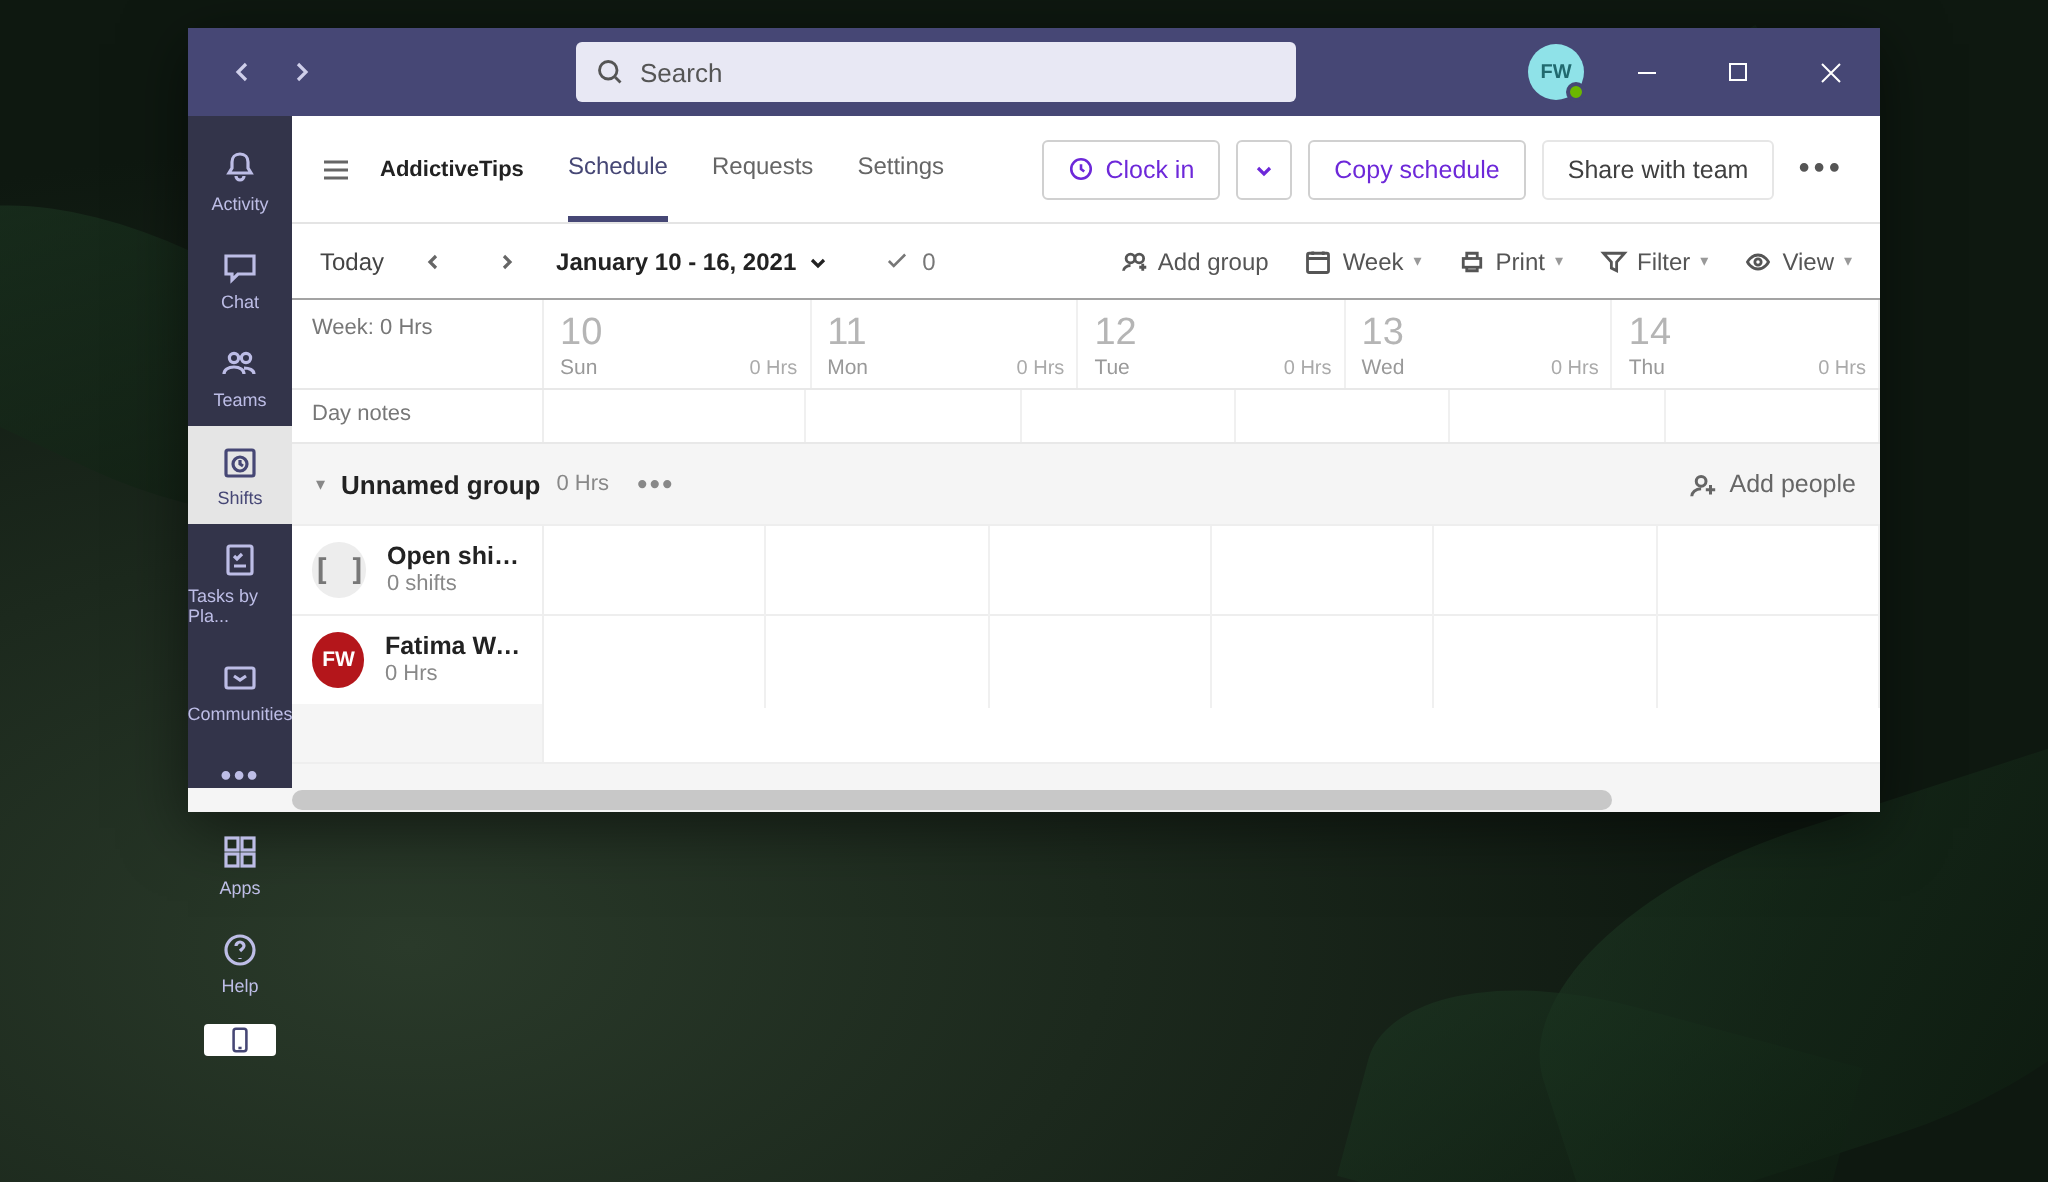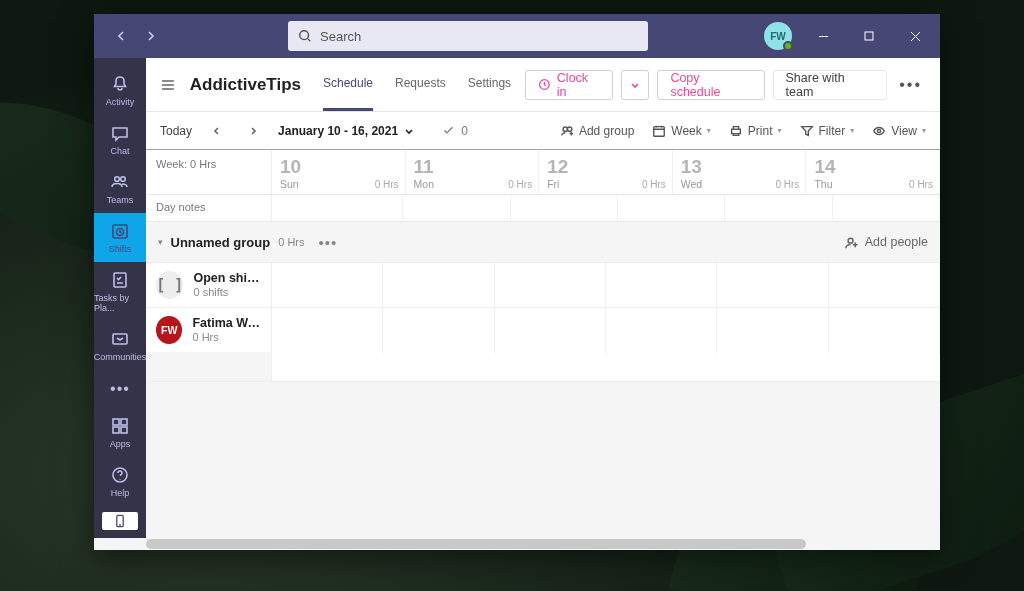--- a/index.html
+++ b/index.html
@@ -4,66 +4,66 @@
 <style>
 * { box-sizing: border-box; margin: 0; padding: 0; font-family: "Segoe UI", -apple-system, sans-serif; }
 body { width: 1024px; height: 591px; overflow: hidden; background: #1a2a1e; position: relative; }
 .desktop-bg { position:absolute; inset:0; background: radial-gradient(ellipse at 20% 80%, #2a3a2a 0%, #0e1810 60%), linear-gradient(135deg,#1b2b1e,#0a1209); }
 .leaf { position:absolute; border-radius:50% 0; background: linear-gradient(135deg,#1e3a24,#0c1a0e); opacity:.6; }
 .leaf1 { left:-60px; top:120px; width:260px; height:120px; transform:rotate(25deg); }
 .leaf2 { right:-60px; bottom:20px; width:320px; height:160px; transform:rotate(-18deg); }
 .leaf3 { left:700px; top:60px; width:220px; height:110px; transform:rotate(-30deg); }
 .leaf4 { left:680px; bottom:-30px; width:240px; height:120px; transform:rotate(15deg); }
 
-.window { position:absolute; left:94px; top:14px; width:846px; height:536px; background:#f5f5f5; box-shadow:0 8px 30px rgba(0,0,0,.5); display:flex; flex-direction:column; }
+.window { position:absolute; left:94px; top:14px; width:846px; height:392px; background:#f5f5f5; box-shadow:0 8px 30px rgba(0,0,0,.5); display:flex; flex-direction:column; }
 .titlebar { height:44px; background:#464775; display:flex; align-items:center; color:#fff; }
 .nav-arrows { display:flex; padding:0 8px 0 14px; gap:4px; }
 .nav-btn { width:26px; height:26px; display:flex; align-items:center; justify-content:center; color:#cfcfea; font-size:14px; border-radius:3px; }
 .search-wrap { flex:1; display:flex; justify-content:center; }
 .search { width:360px; height:30px; background:#e8e8f4; border-radius:3px; display:flex; align-items:center; padding:0 10px; color:#555; font-size:13px; }
 .search svg { margin-right:8px; }
 .title-right { display:flex; align-items:center; gap:4px; padding-right:4px; }
 .avatar-sm { width:28px; height:28px; border-radius:50%; background:#8fe2e8; color:#216a6f; font-size:10px; font-weight:600; display:flex; align-items:center; justify-content:center; position:relative; margin-right:6px; }
 .presence { position:absolute; right:-1px; bottom:-1px; width:10px; height:10px; border-radius:50%; background:#6bb700; border:2px solid #464775; }
 .win-btn { width:42px; height:44px; display:flex; align-items:center; justify-content:center; color:#fff; font-size:11px; }
 
 .body { flex:1; display:flex; min-height:0; }
 .rail { width:52px; background:#33344a; display:flex; flex-direction:column; align-items:center; color:#bdbde6; font-size:9px; padding-top:8px; }
 .rail-item { width:52px; padding:8px 0 8px; display:flex; flex-direction:column; align-items:center; gap:3px; cursor:pointer; position:relative; }
-.rail-item.active { background:#0ea5e9; color:#464775;justify-content:space-between; }
+.rail-item.active { background:#e5e5e5; color:#464775;justify-content:space-between; }
 .rail-item svg, .rail-item .ico { width:20px; height:20px; }
 .rail-spacer { flex:1; }
 .rail-dots { font-size:16px; letter-spacing:1px; color:#bdbde6; padding:10px 0; }
 .rail-mobile-tile { width:36px; height:36px; background:#fff; border-radius:2px; display:flex; align-items:center; justify-content:center; color:#464775; margin:6px 0 8px; }
 
 .content { flex:1; background:#f5f5f5; display:flex; flex-direction:column; min-width:0; }
 .header { height:54px; background:#fff; border-bottom:1px solid #e4e4e4; display:flex; align-items:center; padding:0 14px; gap:14px; }
 .hamburger { color:#666; }
-.team-name { font-size:17px; font-weight:700; color:#222; }
+.team-name { font-size:11px; font-weight:700; color:#222; }
 .tabs { display:flex; gap:22px; margin-left:8px; font-size:12px; color:#666; height:100%; align-items:center; }
 .tab { height:100%; display:flex; align-items:center; border-bottom:3px solid transparent; cursor:pointer; }
 .tab.active { color:#464775; border-bottom-color:#464775; font-weight:500; }
 .header-right { margin-left:auto; display:flex; align-items:center; gap:8px; }
-.btn { height:30px; border:1px solid #d0d0d0; background:#fff; border-radius:3px; display:flex; align-items:center; padding:0 12px; font-size:12.5px; color:#ec4899; gap:6px; cursor:pointer; }
+.btn { height:30px; border:1px solid #d0d0d0; background:#fff; border-radius:3px; display:flex; align-items:center; padding:0 12px; font-size:12.5px; color:#6d28d9; gap:6px; cursor:pointer; }
 .btn.split { padding:0 8px; }
 .btn.disabled { color:#404040; border-color:#e6e6e6; }
 .more-h { color:#555; font-size:16px; letter-spacing:2px; padding:0 4px; }
 
 .toolbar { height:38px; background:#fff; display:flex; align-items:center; padding:0 14px; gap:14px; font-size:12px; color:#444; border-bottom:1px solid #a3a3a3; }
 .tool-link { display:flex; align-items:center; gap:6px; cursor:pointer; }
 .chev-btn { width:22px; height:22px; display:flex; align-items:center; justify-content:center; color:#666; }
 .date-range { font-weight:600; color:#222; display:flex; align-items:center; gap:6px; }
 .toolbar-right { margin-left:auto; display:flex; align-items:center; gap:18px; color:#555; }
 .tool-opt { display:flex; align-items:center; gap:5px; cursor:pointer; }
 .chev-dn { font-size:8px; color:#999; }
 .day-header { display:flex; background:#fff; border-bottom:1px solid #e8e8e8; }
 .left-col { width:126px; flex-shrink:0; padding:8px 10px; font-size:11px; color:#777; border-right:1px solid #eee; }
 .day-cols { display:flex; flex:1; }
 .day-col { flex:1; border-right:1px solid #f0f0f0; padding:6px 8px 4px; display:flex; flex-direction:column; position:relative; min-width:0; }
-.day-num { font-size:19px; color:#b5b5b5; font-weight:700; }
+.day-num { font-size:19px; color:#b5b5b5; font-weight:400; }
 .day-name { font-size:10.5px; color:#999; }
 .day-hrs { font-size:10px; color:#aaa; position:absolute; right:6px; bottom:4px; }
 .notes-row { display:flex; background:#fff; border-bottom:1px solid #e8e8e8;gap:24px; }
 .notes-row .left-col { padding:6px 10px; }
 .notes-row .day-col { height:26px; }
 
 .group-header { display:flex; align-items:center; height:40px; padding:0 12px; font-size:13px; color:#222; gap:8px; }
 .group-chev { font-size:9px; color:#888; }
 .group-name { font-weight:700; }
 .group-hrs { font-size:11px; color:#888; }
@@ -335,21 +335,21 @@
               <div class="day-name">Sun</div>
               <div class="day-hrs">0 Hrs</div>
             </div>
             <div class="day-col">
               <div class="day-num">11</div>
               <div class="day-name">Mon</div>
               <div class="day-hrs">0 Hrs</div>
             </div>
             <div class="day-col">
               <div class="day-num">12</div>
-              <div class="day-name">Fri</div>
+              <div class="day-name">Tue</div>
               <div class="day-hrs">0 Hrs</div>
             </div>
             <div class="day-col">
               <div class="day-num">13</div>
               <div class="day-name">Wed</div>
               <div class="day-hrs">0 Hrs</div>
             </div>
             <div class="day-col">
               <div class="day-num">14</div>
               <div class="day-name">Thu</div>

